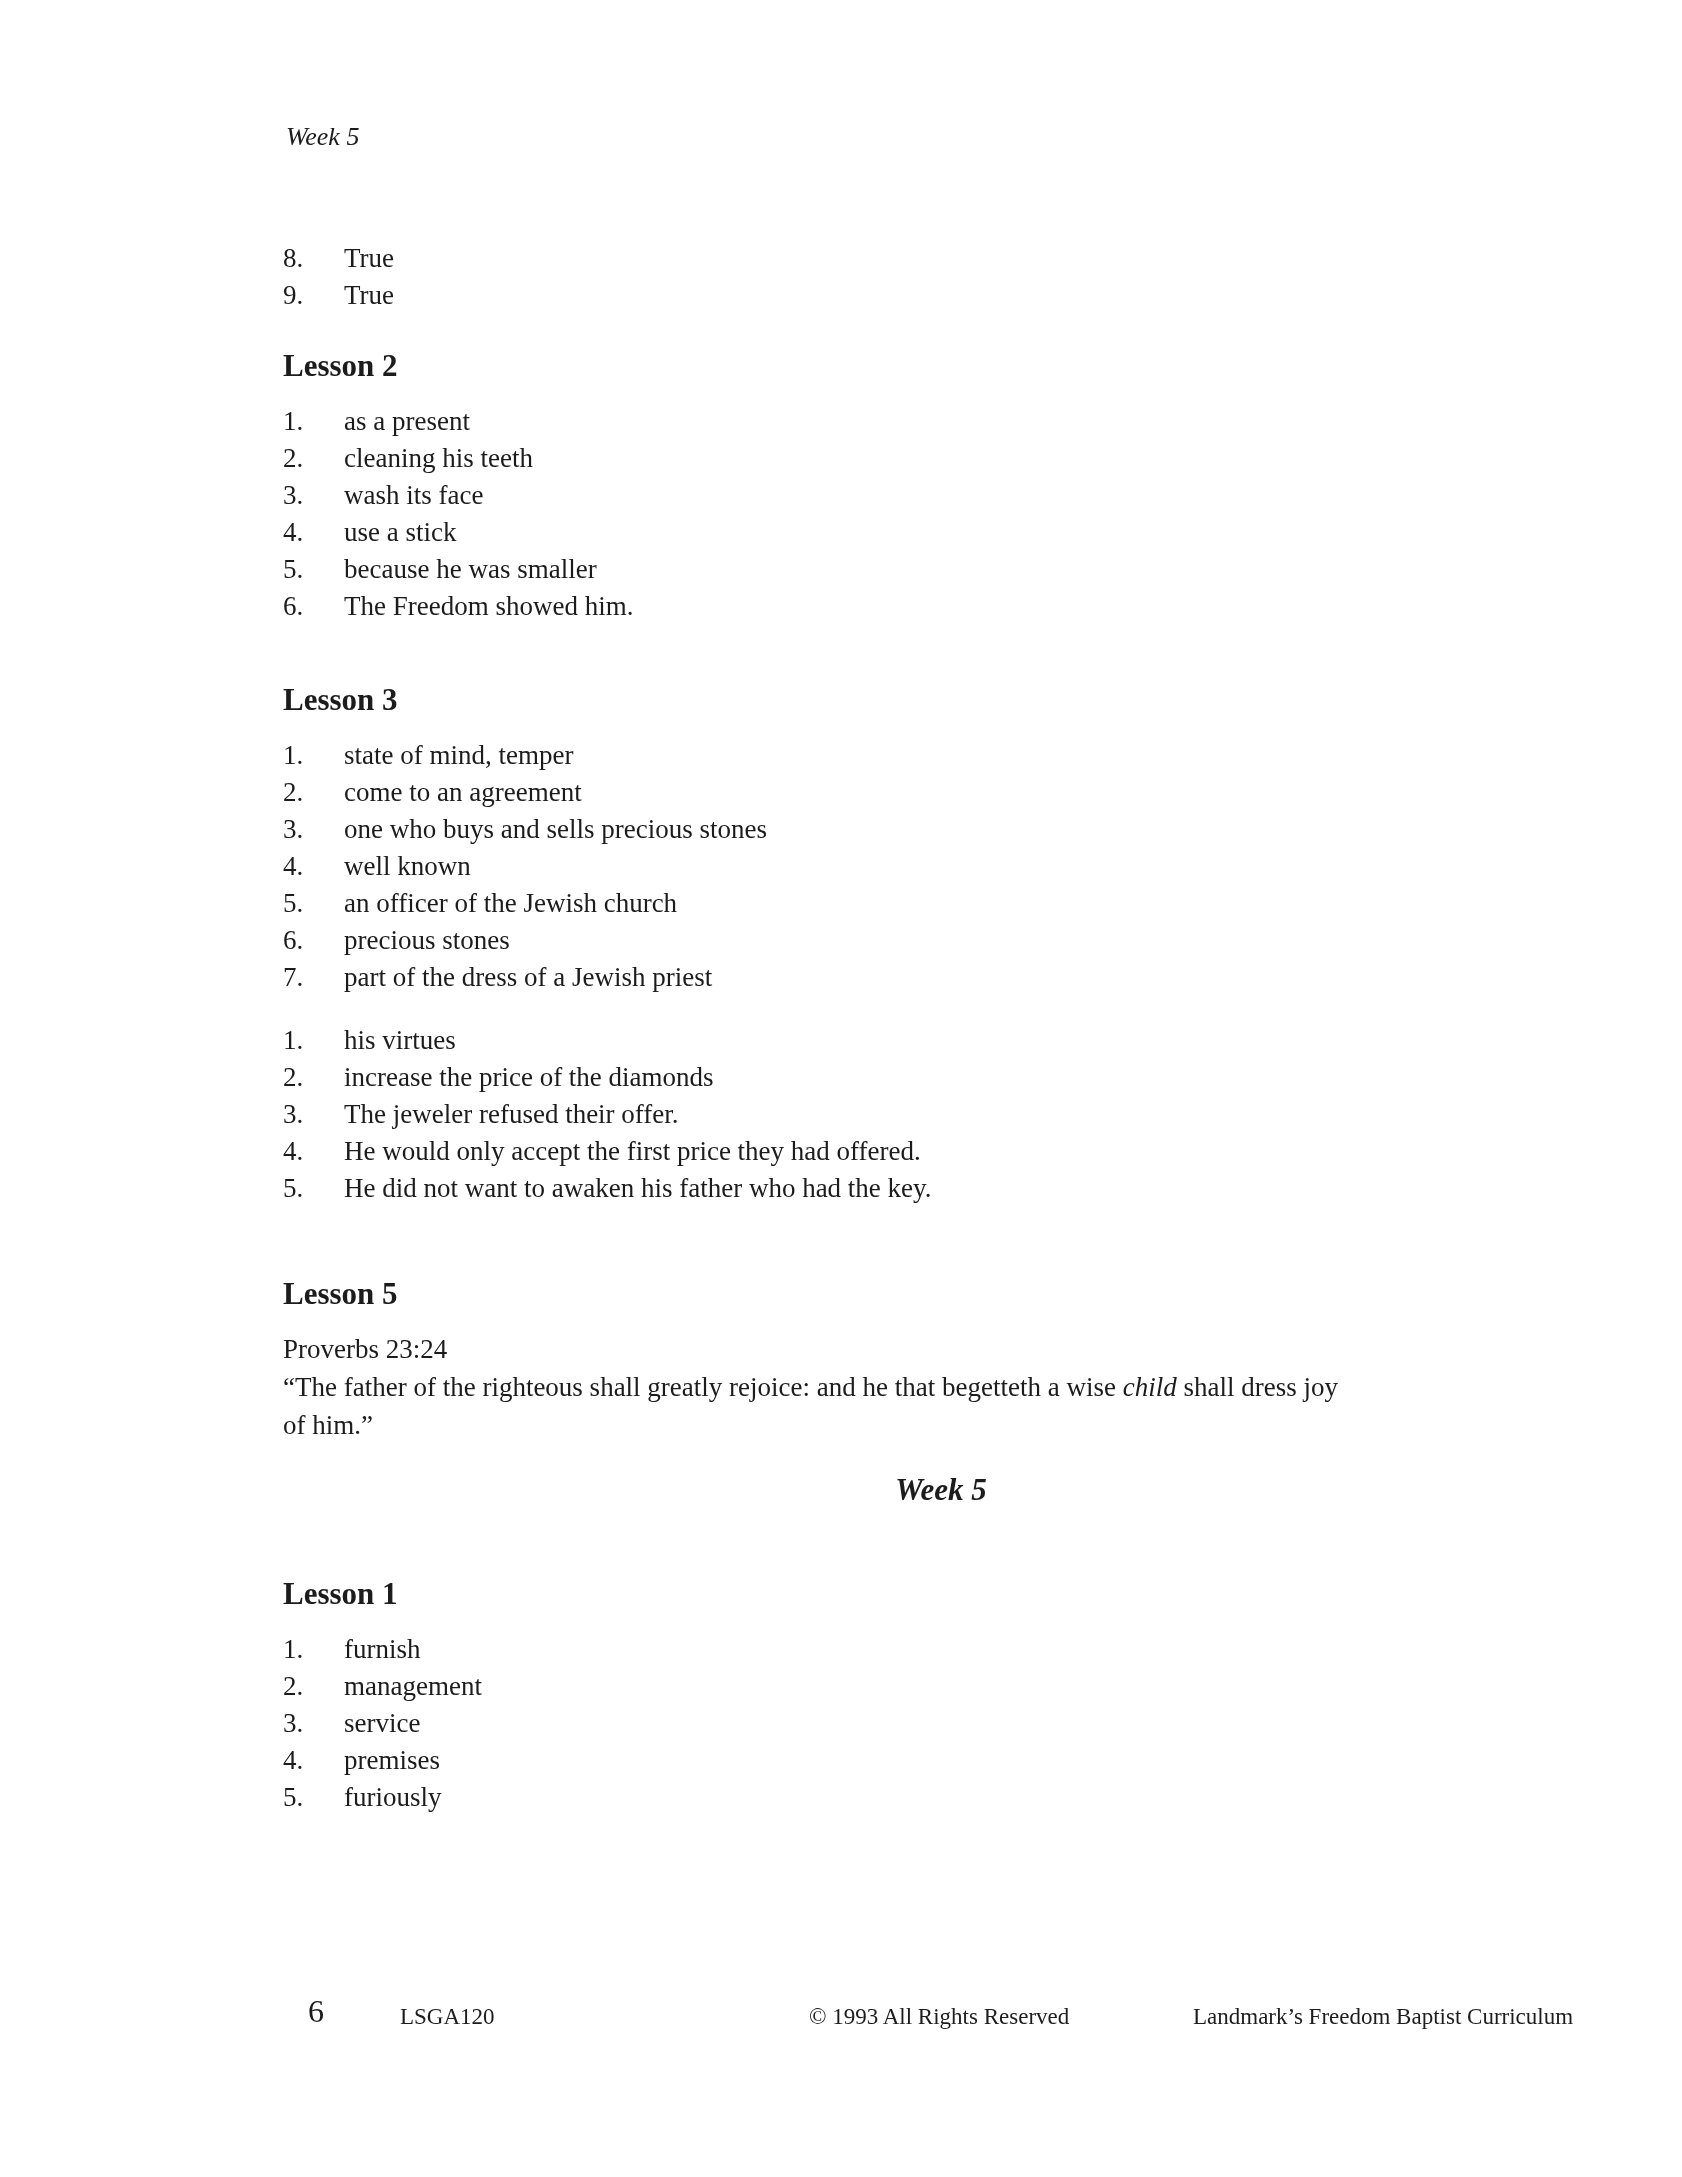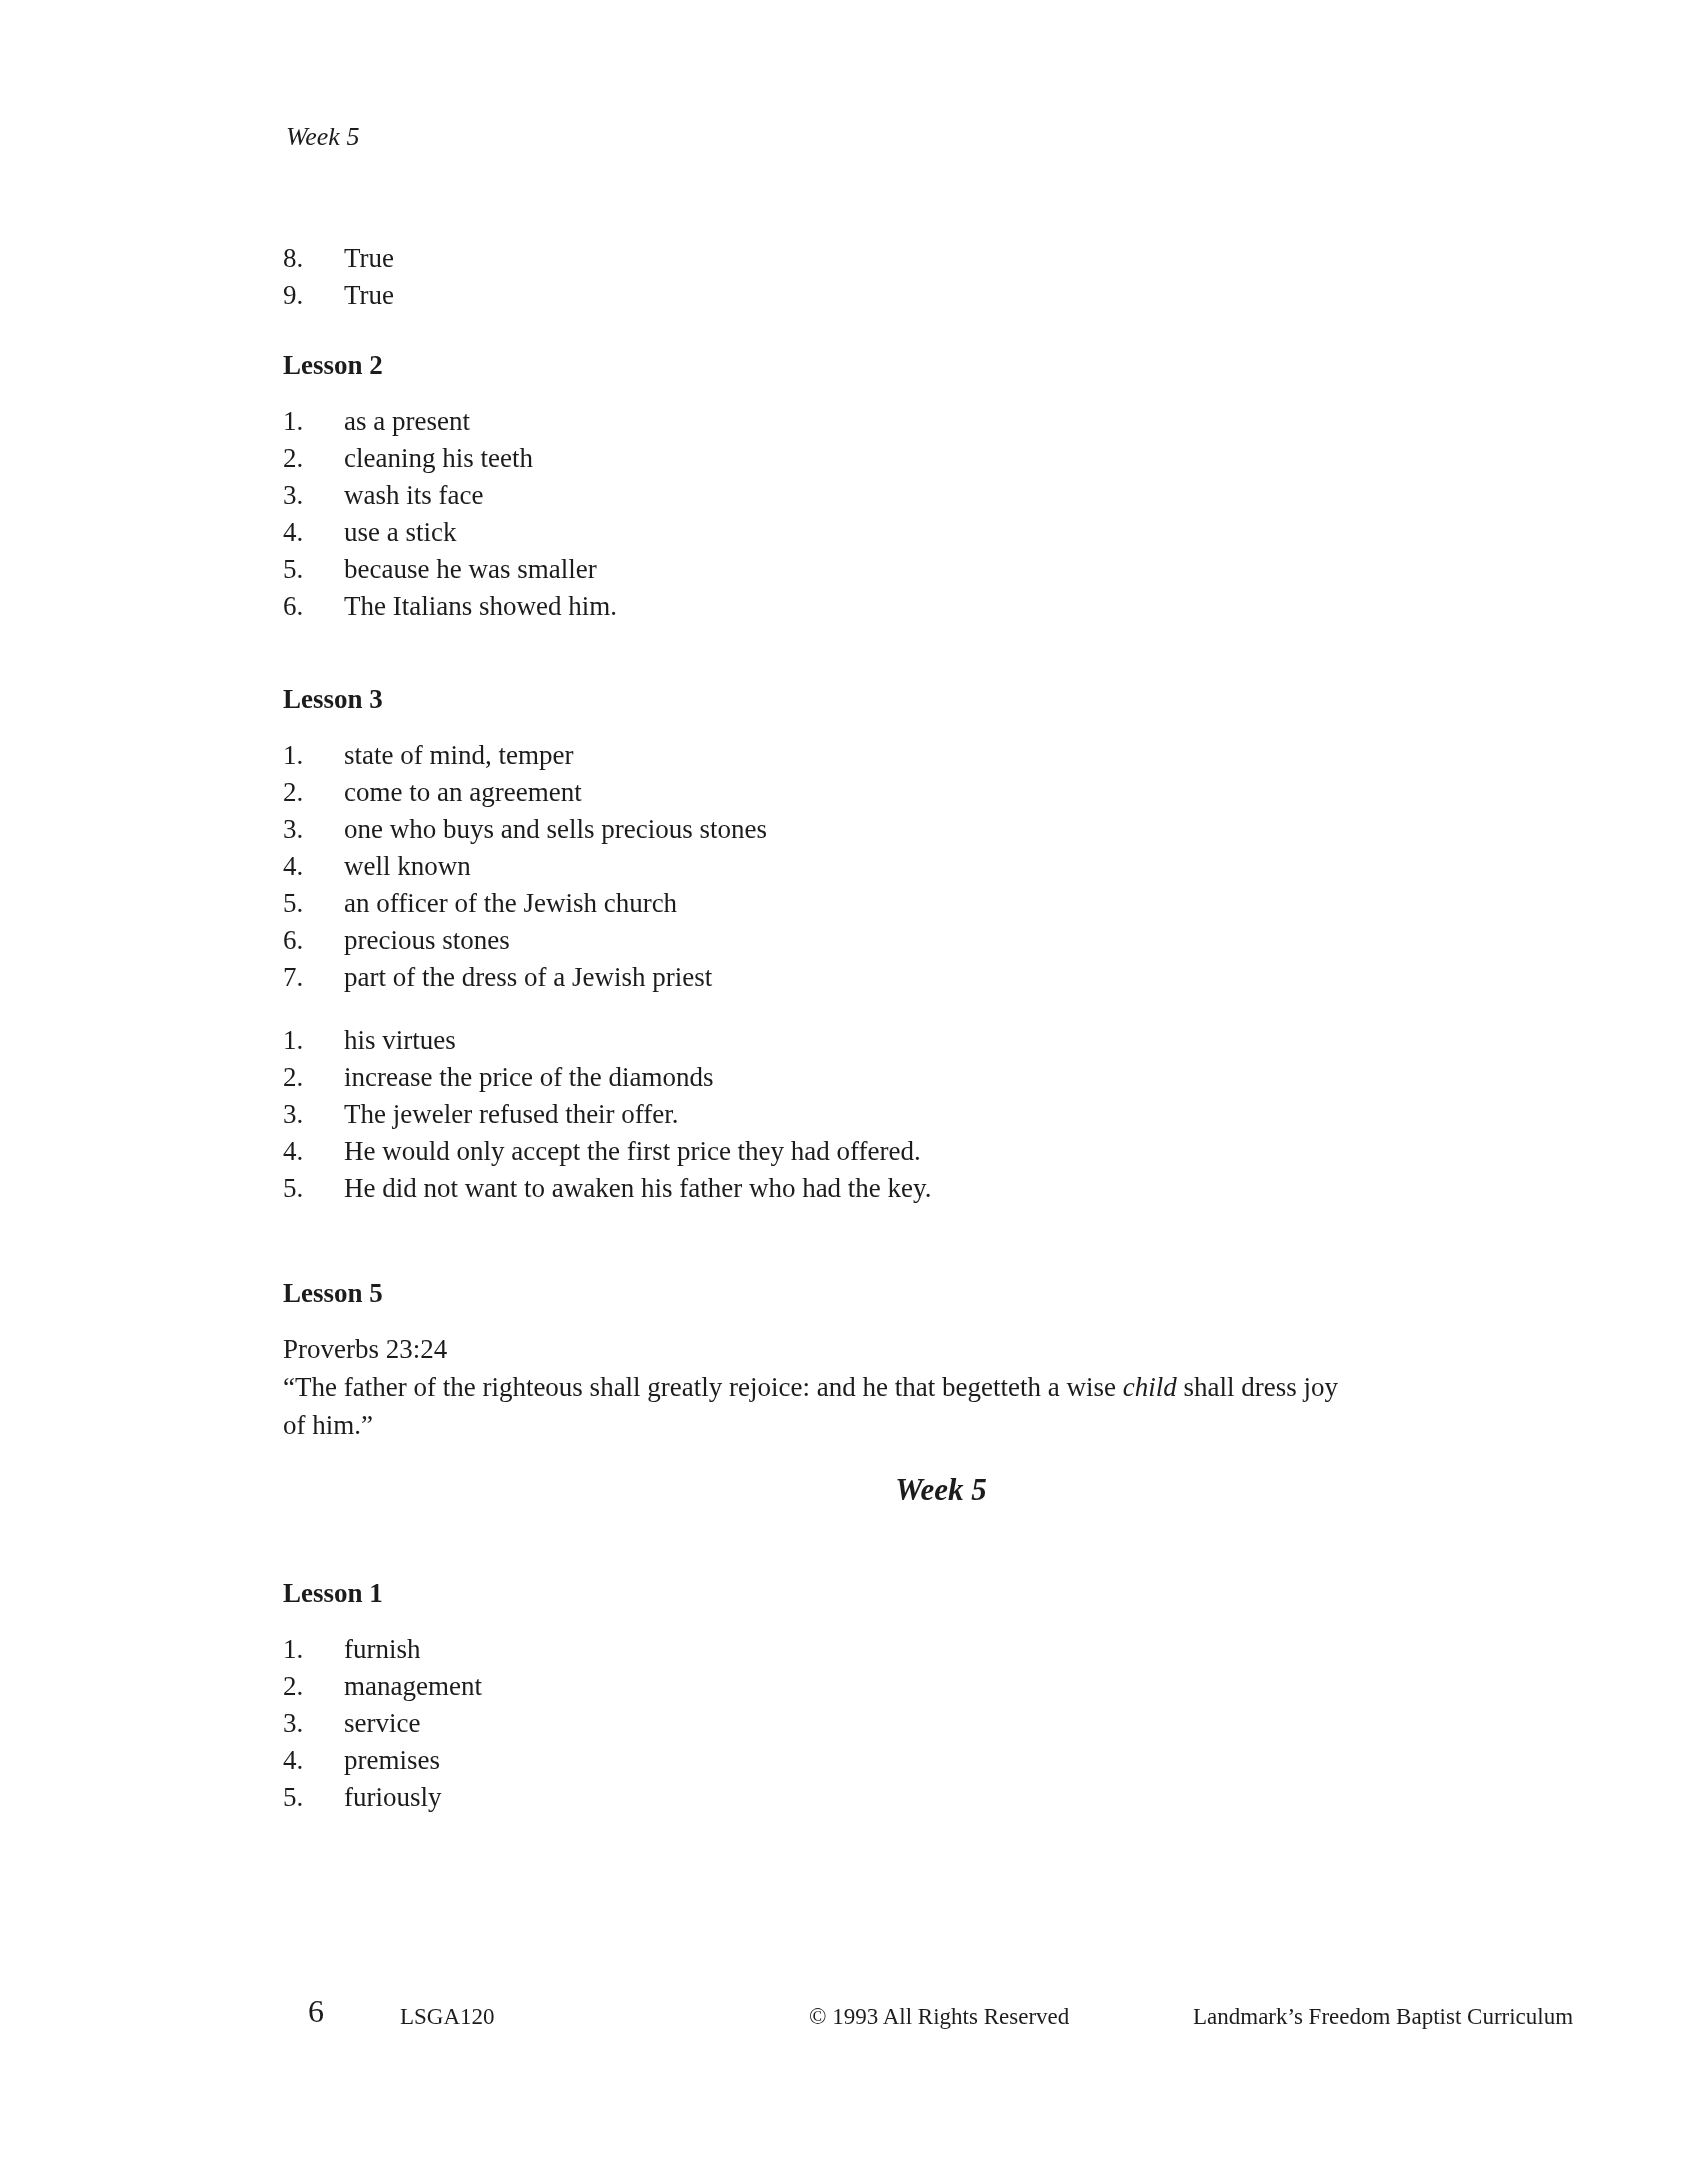--- a/index.html
+++ b/index.html
@@ -24,21 +24,21 @@
     line-height: 29px;
   }
 
   
   .section {
     position: absolute;
     left: 283px;
     width: 1316px;
   }
   .lesson-title {
-    font-size: 27px;
+    font-size: 31px;
     font-weight: bold;
     line-height: 37px;
   }
   .list { margin-top: 19px; }
   .row {
     display: flex;
     font-size: 27px;
     line-height: 37px;
   }
   .row .num { flex: 0 0 61px; width: 61px; }
@@ -139,21 +139,21 @@
     <div class="row">
       <span class="num">4.</span>
       <span class="txt">use a stick</span>
     </div>
     <div class="row">
       <span class="num">5.</span>
       <span class="txt">because he was smaller</span>
     </div>
     <div class="row">
       <span class="num">6.</span>
-      <span class="txt">The Italians showed him.</span>
+      <span class="txt">The Freedom showed him.</span>
     </div>
   </div>
 </div>
 
 <div class="section" id="lesson3">
   <div class="lesson-title">Lesson 3</div>
   <div class="list">
     <div class="row">
       <span class="num">1.</span>
       <span class="txt">state of mind, temper</span>

